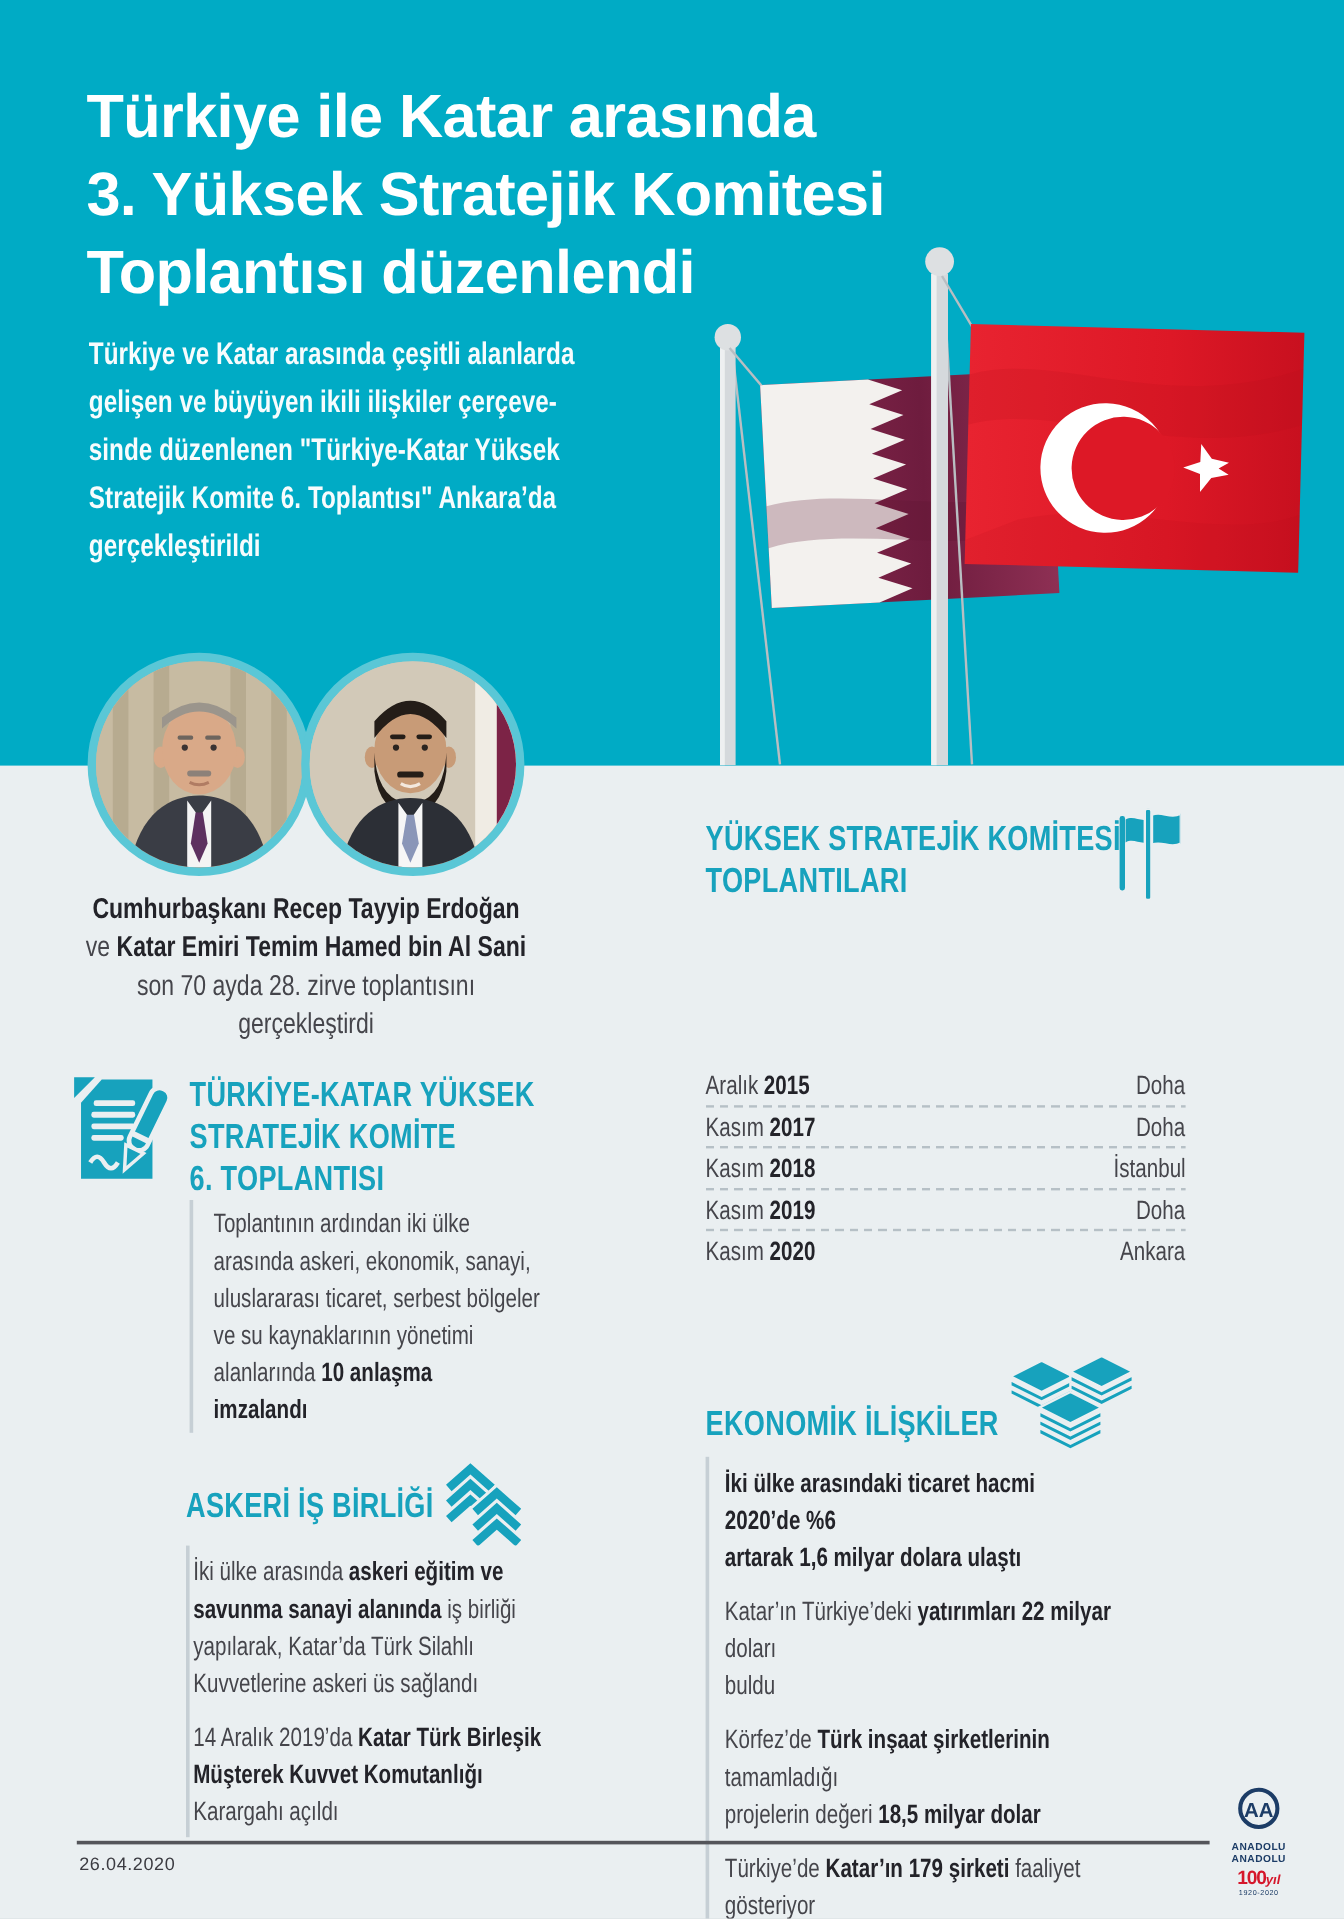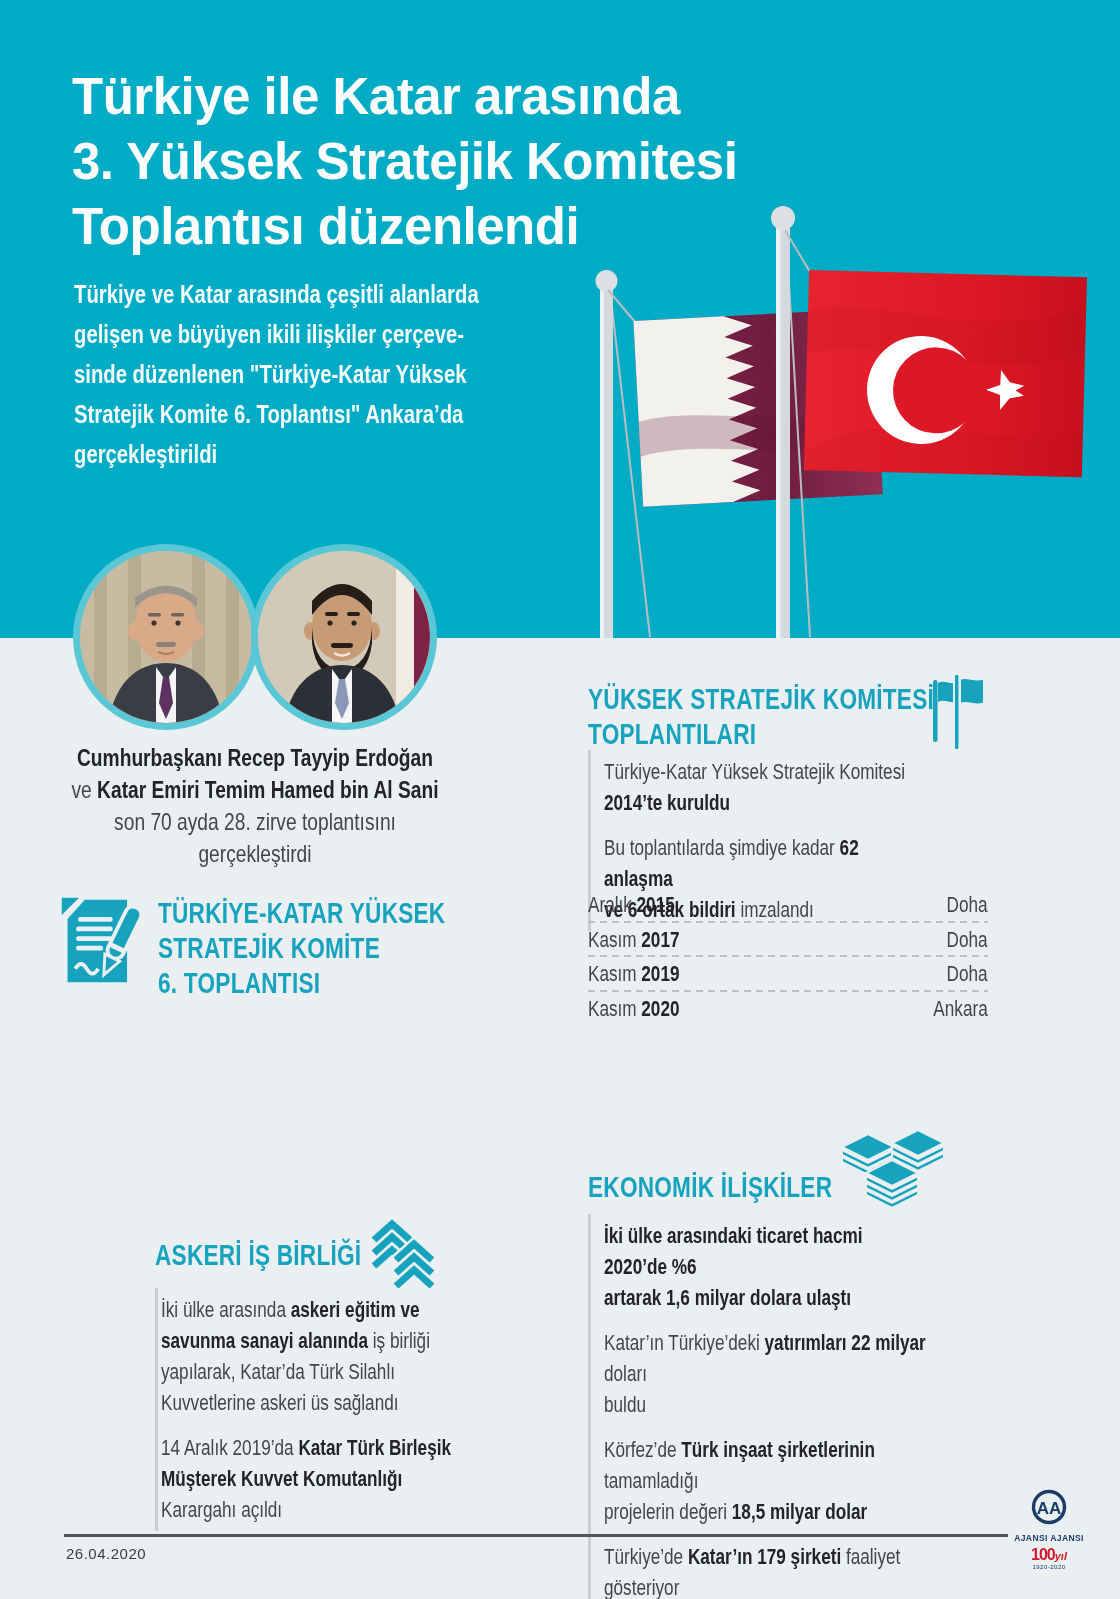--- a/index.html
+++ b/index.html
@@ -199,20 +199,28 @@
       <g transform="rotate(26 66 52)">
         <rect x="58" y="12" width="17" height="58" rx="8" fill="#17a2bd" stroke="#eaeff1" stroke-width="4"></rect>
         <rect x="57" y="56" width="19" height="5" fill="#eaeff1"></rect>
         <polygon points="58,70 75,70 66.5,90" fill="#17a2bd" stroke="#eaeff1" stroke-width="3"></polygon>
       </g>
     </g>
   </svg>
   <h2 class="sec-title komite6-title">TÜRKİYE-KATAR YÜKSEK
 STRATEJİK KOMİTE
 6. TOPLANTISI</h2>
+  <div class="para-block komite6-block">
+    <p class="rich"><span>Toplantının ardından iki ülke
+arasında askeri, ekonomik, sanayi,
+uluslararası ticaret, serbest bölgeler
+ve su kaynaklarının yönetimi
+alanlarında </span><span class="b">10 anlaşma
+imzalandı</span></p>
+  </div>
 
   <h2 class="sec-title askeri-title">ASKERİ İŞ BİRLİĞİ</h2>
   <svg class="sec-icon" style="left:366px; top:1216px;" width="74" height="72" viewBox="0 0 74 72">
     <g fill="none" stroke="#17a2bd" stroke-width="7">
       <path d="M8,24 L26,8 L44,24 M8,37 L26,21 L44,37 M8,50 L26,34 L44,50"></path>
     </g>
     <g fill="none" stroke="#eaeff1" stroke-width="12">
       <path d="M30,44 L48,28 L66,44 M30,57 L48,41 L66,57 M30,70 L48,54 L66,70"></path>
     </g>
     <g fill="none" stroke="#17a2bd" stroke-width="7">
@@ -232,35 +240,33 @@
   <h2 class="sec-title yuksek-title">YÜKSEK STRATEJİK KOMİTESİ
 TOPLANTILARI</h2>
   <svg class="sec-icon" style="left:930px; top:674px;" width="54" height="76" viewBox="0 0 54 76">
     <g fill="#17a2bd">
       <rect x="3" y="6" width="4.5" height="62" rx="2"></rect>
       <path d="M8,9 C15,5 21,12 28,8 L28,27 C21,31 15,24 8,28 Z"></path>
       <rect x="24" y="0" width="5.5" height="76" rx="2" stroke="#eaeff1" stroke-width="2"></rect>
       <path d="M30,5 C38,1 45,9 54,4 L54,29 C45,34 38,26 30,30 Z" stroke="#eaeff1" stroke-width="2"></path>
     </g>
   </svg>
-  <div class="para-block yuksek-block">
-    <p class="rich"><span>Türkiye-Katar Yüksek Stratejik Komitesi
-</span><span class="b">2014’te kuruldu</span></p>
-    <p class="rich"><span>Bu toplantılarda şimdiye kadar </span><span class="b">62 anlaşma
-ve 6 ortak bildiri</span><span> imzalandı</span></p>
-  </div>
 
   <div class="meet-table">
     <div class="meet-row">
       <span class="m-left"><span>Aralık</span><b>2015</b></span>
       <span class="m-right">Doha</span>
     </div>
     <div class="meet-row">
       <span class="m-left"><span>Kasım</span><b>2017</b></span>
       <span class="m-right">Doha</span>
+    </div>
+    <div class="meet-row">
+      <span class="m-left"><span>Kasım</span><b>2018</b></span>
+      <span class="m-right">İstanbul</span>
     </div>
     <div class="meet-row">
       <span class="m-left"><span>Kasım</span><b>2019</b></span>
       <span class="m-right">Doha</span>
     </div>
     <div class="meet-row">
       <span class="m-left"><span>Kasım</span><b>2020</b></span>
       <span class="m-right">Ankara</span>
     </div>
   </div>
@@ -297,20 +303,20 @@
 
   </div>
 
   <div class="footer-rule"></div>
   <div class="footer-date">26.04.2020</div>
   <div class="aa-logo">
     <svg width="64" height="40" viewBox="0 0 64 40">
       <circle cx="32" cy="19" r="15.5" fill="none" stroke="#1c3c66" stroke-width="3.4"></circle>
       <text x="32" y="26" text-anchor="middle" font-size="17" font-weight="bold" fill="#1c3c66" font-family="Liberation Sans, sans-serif">AA</text>
     </svg>
-    <div class="aa-agency">AJANSI AJANSI</div>
+    <div class="aa-agency">ANADOLU ANADOLU</div>
     <div class="aa-century">
       <span class="num">100</span><span class="suf">yıl</span>
     </div>
     <div class="aa-years">1920-2020</div>
   </div>
 
 </div>
 
 </body></html>

